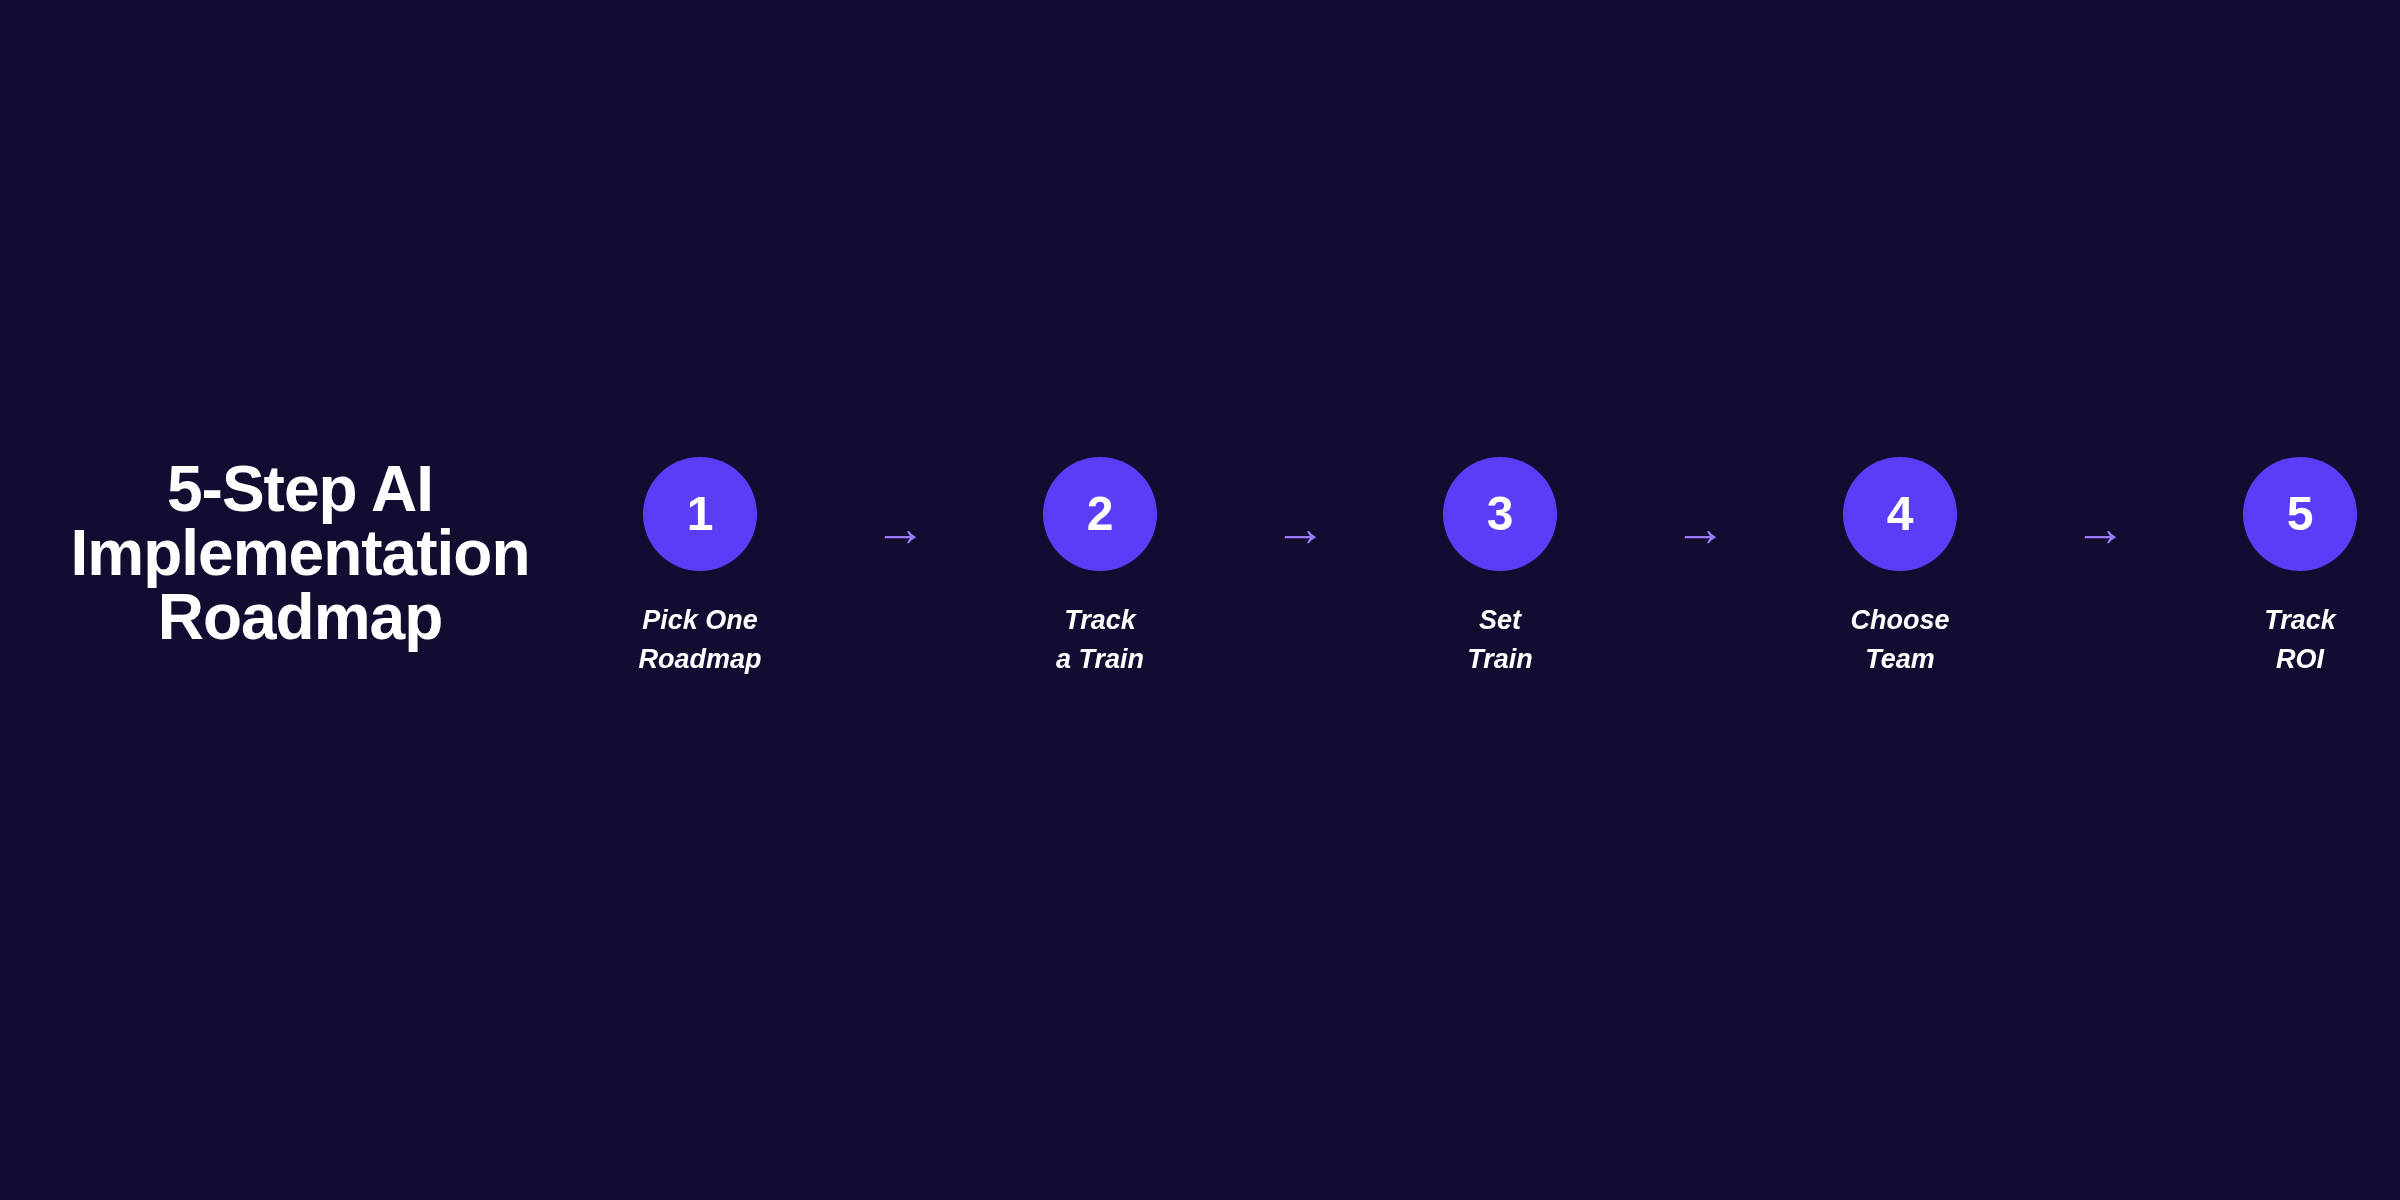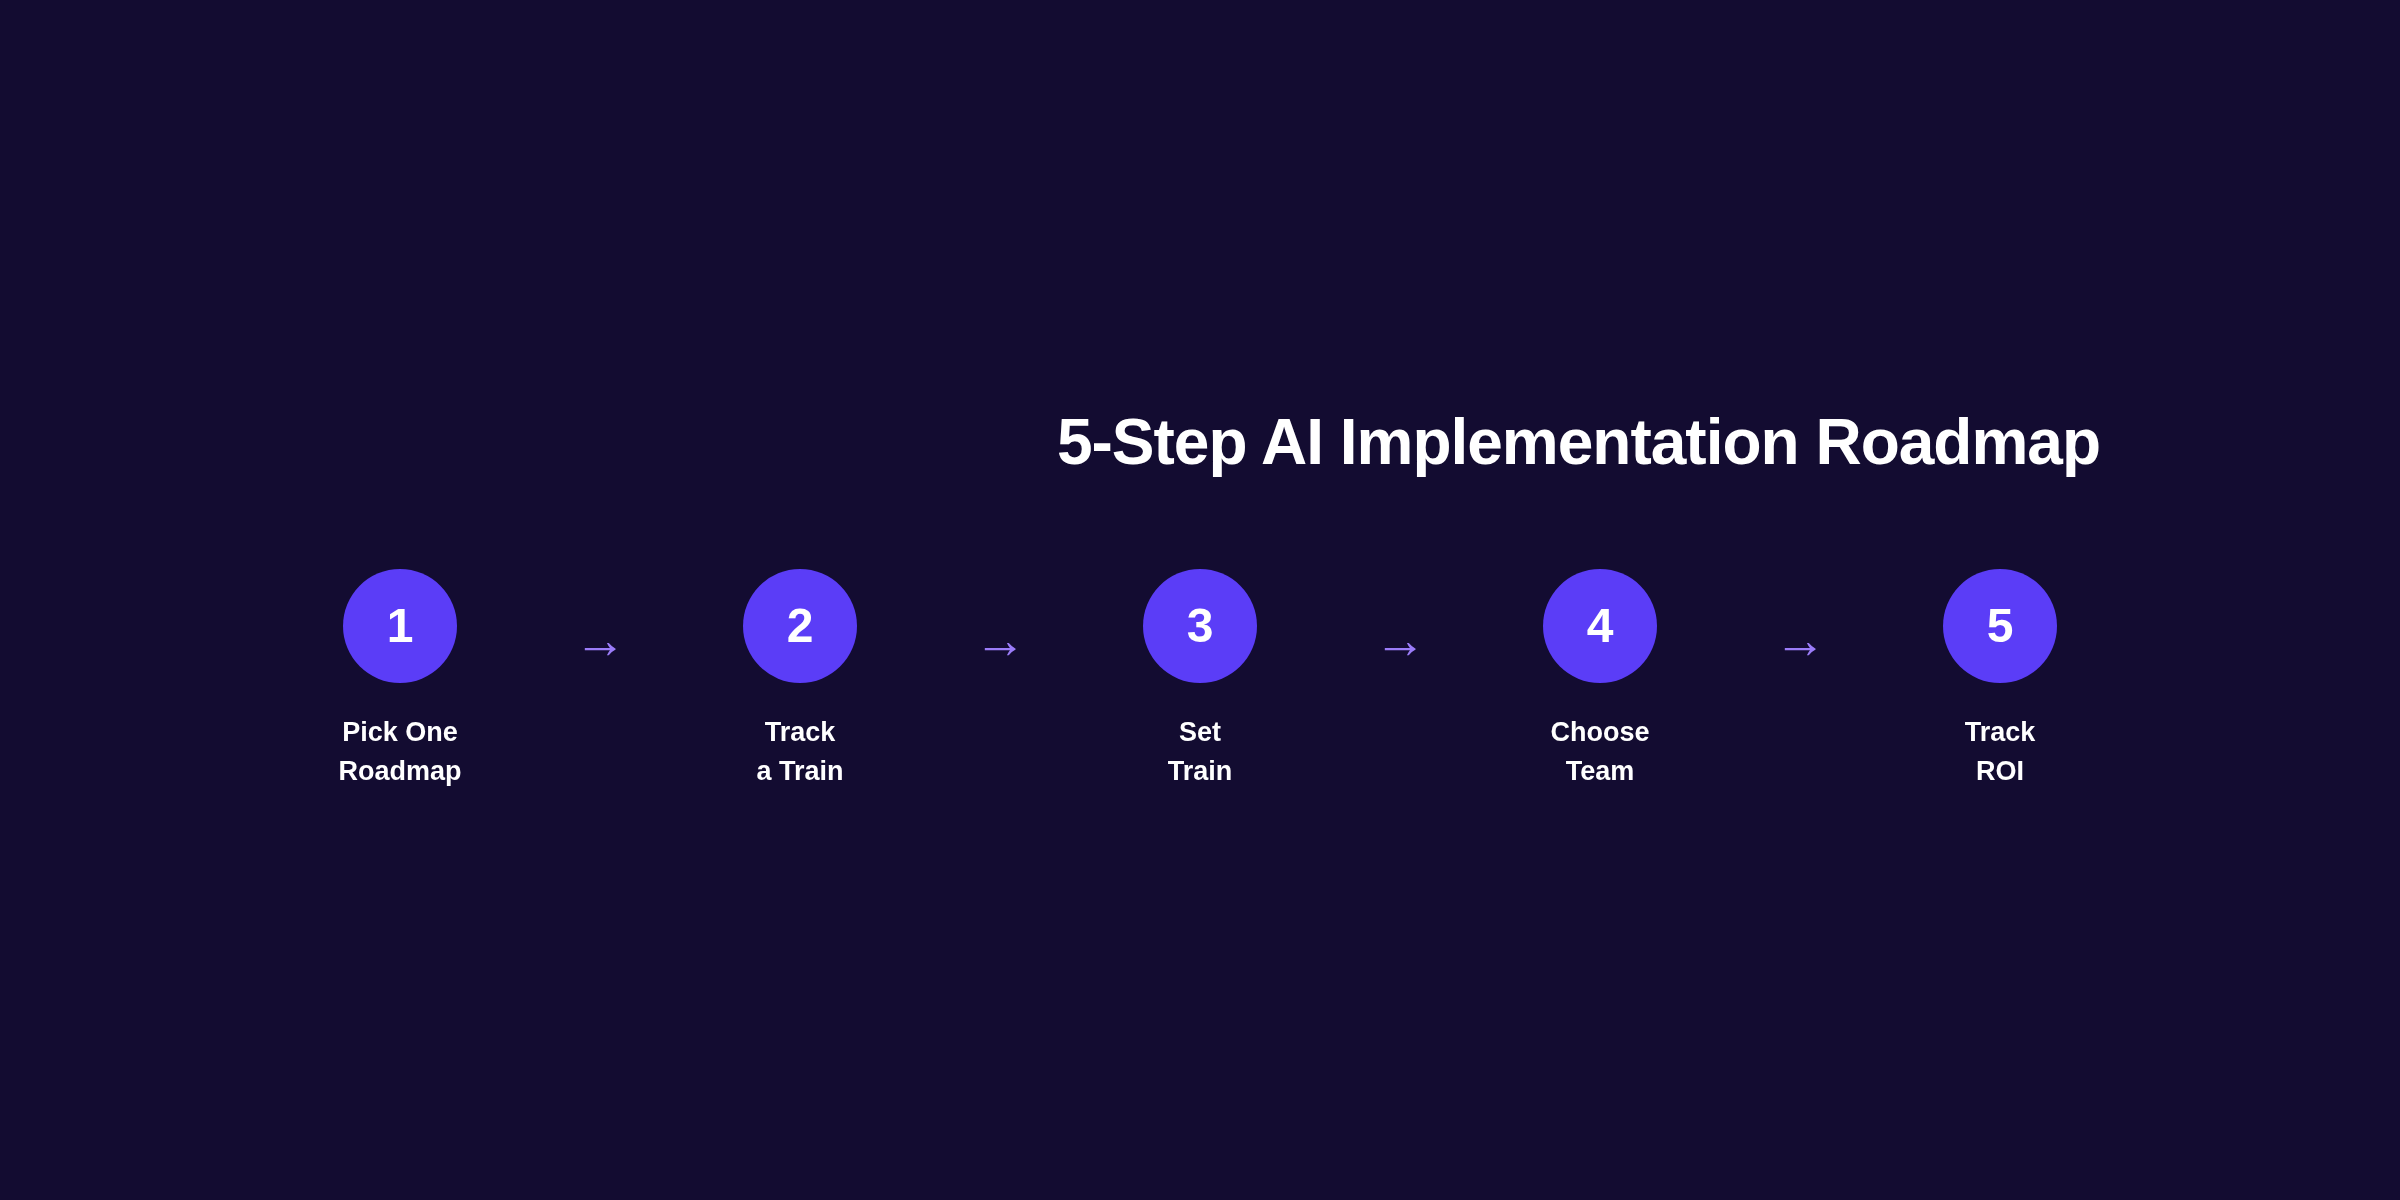--- a/index.html
+++ b/index.html
@@ -13,22 +13,21 @@
   body {
     background: #130c31;
     font-family: "Liberation Sans", "DejaVu Sans", sans-serif;
     display: flex;
     align-items: center;
     justify-content: center;
   }
 
   .roadmap {
     display: flex;
-    flex-direction: column;
-    align-items: flex-end;
+    align-items: flex-start;
   }
 
   .title {
     color: #ffffff;
     font-size: 64px;
     font-weight: 700;
     letter-spacing: -1px;
     line-height: 1;
     margin-bottom: 95px;
     text-align: center;
@@ -64,20 +63,21 @@
     line-height: 1;
   }
 
   .label {
     margin-top: 30px;
     text-align: center;
     color: #ffffff;
     font-size: 27px;
     font-weight: 700;
     line-height: 39px;
+    font-style: italic;
   }
 
   .label span { display: block; }
 
   .arrow {
     width: 200px;
     height: 114px;
     display: flex;
     align-items: center;
     justify-content: center;

